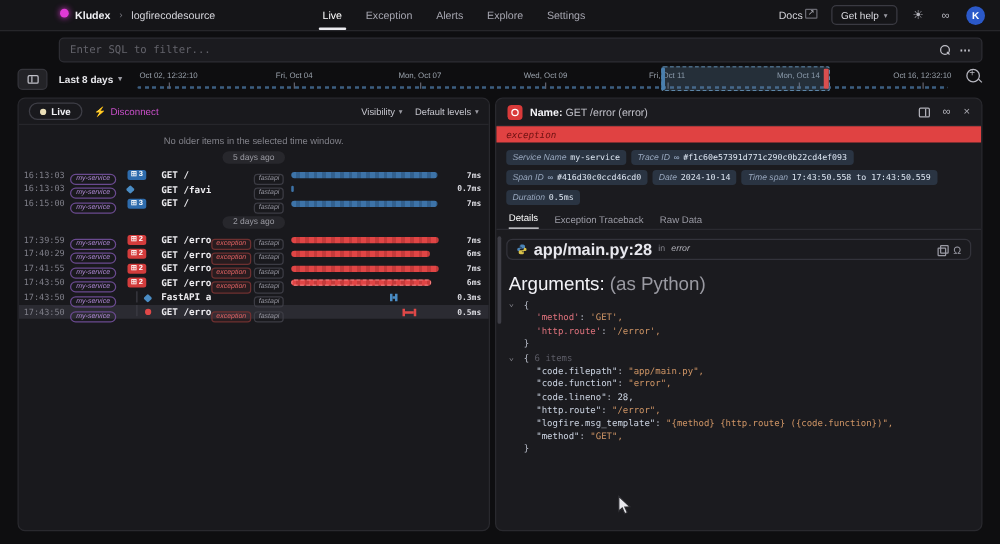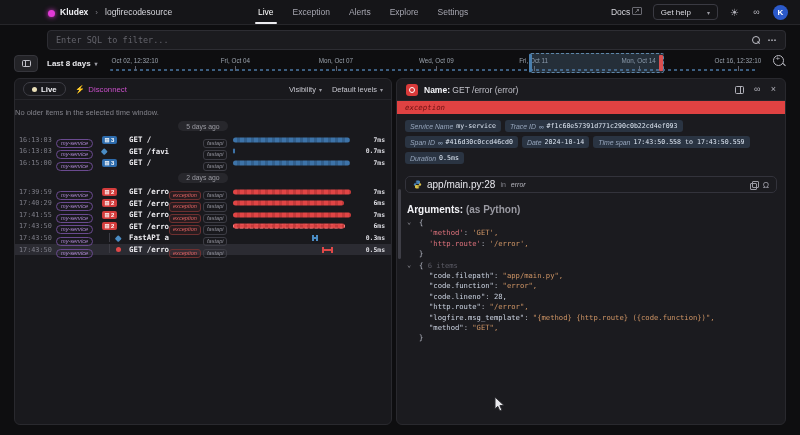--- a/index.html
+++ b/index.html
@@ -1,33 +1,33 @@
 <!DOCTYPE html>
 <html><head>
 <meta charset="utf-8">
 <style>
   *{box-sizing:border-box;margin:0;padding:0}
   html,body{width:800px;height:435px;overflow:hidden}
   body{position:relative;background:#0e0e10;font-family:"Liberation Sans",sans-serif;color:#e4e4e8;-webkit-font-smoothing:antialiased}
 
   
   .nav{position:absolute;top:0;left:0;right:0;height:25px;background:#151518;border-bottom:1px solid #26262a;display:flex;align-items:center;z-index:5}
-  .brand{display:flex;align-items:flex-end;gap:5px;margin-left:48px}
+  .brand{display:flex;align-items:flex-start;gap:5px;margin-left:48px}
   .logo-dot{width:7px;height:7px;border-radius:50%;background:#e23ad6;box-shadow:0 0 5px #e23ad6}
   .crumb-org{font-size:8.5px;font-weight:700;color:#f0f0f4}
   .crumb-sep{color:#7a7a82;font-size:8px;margin:0 2px}
   .crumb-proj{font-size:8.5px;color:#d6d6dc}
   .nav-tabs{position:absolute;left:258px;top:0;bottom:0;display:flex;gap:19px;align-items:center}
   .nav-tab{font-size:8.5px;color:#a6a6b0;height:100%;display:flex;align-items:center;position:relative;cursor:pointer}
   .nav-tab.active{color:#ffffff}
   .nav-tab.active::after{content:"";position:absolute;left:-3px;right:-3px;bottom:0;height:2px;background:#ececf0;border-radius:1px}
   .nav-right{position:absolute;right:12px;display:flex;align-items:center;gap:11px}
   .docs{font-size:8.5px;color:#d4d4da;display:flex;align-items:flex-start;gap:2px}
   .ext-glyph{font-size:6.5px;color:#b0b0b8;border:1px solid #6a6a72;border-radius:1px;padding:0 1px;line-height:6px}
-  .get-help{border:1px solid #3a3a42;border-radius:4px;padding:2.5px 7px;font-size:8px;color:#dcdce2;display:flex;gap:16px;align-items:center}
+  .get-help{border:1px solid #3a3a42;border-radius:4px;padding:2.5px 7px;font-size:8px;color:#dcdce2;display:flex;gap:4px;align-items:center}
   .chev{font-size:6px;color:#9a9aa2}
   .sun-icon{width:11px;height:11px;border-radius:50%;position:relative;color:#b4b4bc;font-size:10px;line-height:11px;text-align:center}
   .chain-icon{width:11px;height:11px;color:#b4b4bc;font-size:9px;line-height:11px;text-align:center}
   .avatar{width:15px;height:15px;border-radius:50%;background:#2b59c9;color:#fff;font-size:8px;font-weight:700;display:flex;align-items:center;justify-content:center}
 
   
   .filter-bar{position:absolute;top:30px;left:47px;right:14px;height:20px;background:#1b1b1f;border:1px solid #2d2d33;border-radius:4px;display:flex;align-items:center;padding:0 8px;gap:8px}
   .filter-input{flex:1;background:transparent;border:none;outline:none;font-family:"DejaVu Sans Mono",monospace;font-size:8.5px;color:#d0d0d6}
   .filter-input::placeholder{color:#63636b}
   .mag{width:8px;height:8px;position:relative}
@@ -59,21 +59,21 @@
 
   
   .lp-head{height:21px;display:flex;align-items:center;padding:0 8px;gap:10px;border-bottom:1px solid #26262b}
   .live-pill{display:flex;align-items:center;gap:4px;border:1px solid #3e3e46;border-radius:9px;padding:1.5px 8px;font-size:7.8px;font-weight:700;color:#f2f2f6}
   .live-dot{width:5px;height:5px;border-radius:50%;background:#eadfb8}
   .disconnect{color:#c94fc9;font-size:7.8px;display:flex;gap:3px;align-items:center}
   .lp-spacer{flex:1}
   .lp-dd{font-size:7.5px;color:#c6c6ce;display:flex;gap:3px;align-items:center}
 
   
-  .empty-msg{font-size:7.5px;color:#82828a;padding-top:8px}
+  .empty-msg{text-align:center;font-size:7.5px;color:#82828a;padding-top:8px}
   .divider-pill{display:block;margin:4px auto 3px;width:fit-content;background:#27272c;color:#9a9aa2;font-size:6.8px;padding:1.5px 8px;border-radius:8px}
   .row{display:flex;align-items:center;height:11.6px;padding-left:4px;cursor:pointer}
   .row.selected{background:#2b2b32}
   .c-time{width:37px;flex:none;font-family:"DejaVu Sans Mono",monospace;font-size:6.8px;color:#7e7e88}
   .c-svc{width:46px;flex:none}
   .svc-pill{display:inline-block;border:1px solid #6a4a8f;color:#b28ad8;font-size:5.6px;font-style:italic;border-radius:6px;padding:0 4px;line-height:7px}
   .c-badge{width:27px;flex:none;display:flex;align-items:center;position:relative}
   .count-badge{display:inline-flex;align-items:center;gap:1.5px;border-radius:2px;padding:0 2.5px;font-size:6px;font-weight:700;color:#fff;height:8px;line-height:8px}
   .count-badge.blue{background:#2e6cad}
   .count-badge.red{background:#d33c3c}
@@ -109,29 +109,29 @@
   .banner{height:13px;background:#e04242;color:#6e1212;font-size:7.4px;font-style:italic;display:flex;align-items:center;padding:0 8px;font-family:"DejaVu Sans Mono",monospace}
   .meta{display:flex;flex-wrap:wrap;gap:4px 4px;padding:6px 8px 5px}
   .pill{background:#2a3442;border-radius:3px;padding:2px 5px;font-size:6.9px;display:flex;gap:3px;align-items:center}
   .pill .lab{font-style:italic;color:#96a5bb}
   .pill .val{color:#dde6f2;font-family:"DejaVu Sans Mono",monospace;font-size:6.6px}
   .link-glyph{color:#8fa0b8;font-size:6.5px;font-weight:700}
   .sp-tabs{display:flex;gap:13px;padding:2px 10px 0;border-bottom:1px solid #2a2a30;height:15px;align-items:flex-end}
   .sp-tab{font-size:7.7px;color:#9c9ca6;padding-bottom:3px;cursor:pointer}
   .sp-tab.active{color:#fff;border-bottom:1.5px solid #ececf0}
   .code-loc{margin:7px 8px 4px;border:1px solid #33333b;border-radius:5px;height:17px;display:flex;align-items:center;padding:0 7px;gap:5px}
-  .file{font-size:10px;color:#e8e8ee;font-weight:400}
+  .file{font-size:13px;color:#e8e8ee;font-weight:700}
   .in-w{font-size:7px;color:#84848c}
   .fn{font-size:7px;color:#b4b4bc;font-style:italic}
   .cl-spacer{flex:1}
   .copy-icon{width:8px;height:8px;position:relative}
   .copy-icon::before{content:"";position:absolute;left:0;top:2px;width:5px;height:5px;border:1px solid #9a9aa4;border-radius:1px;background:#1b1b1f}
   .copy-icon::after{content:"";position:absolute;left:2.5px;top:0;width:5px;height:5px;border:1px solid #9a9aa4;border-radius:1px}
   .omega-icon{font-size:8.5px;color:#9a9aa4;line-height:8px}
-  .sec-head{padding:7px 10px 2px;font-size:10px;font-weight:700;color:#f2f2f6}
+  .sec-head{padding:7px 10px 2px;font-size:15px;font-weight:400;color:#f2f2f6}
   .sec-sub{color:#9a9aa2}
   .codeblock{position:relative;margin:1px 10px 0;padding-left:12px;font-family:"DejaVu Sans Mono",monospace;font-size:7.2px;line-height:10.4px;color:#c6ccd8}
   .cb-toggle{position:absolute;left:0;top:-1px;color:#8a8a92;font-size:7px}
   .cline{white-space:pre}
   .cline .ind{display:inline-block;width:10px}
   .k-py{color:#e0737d}
   .vv{color:#cf9565}
   .kk{color:#ccd4e2}
   .v-num{color:#ccd4e2}
   .punc{color:#b8bcc8}
@@ -438,20 +438,25 @@
     <span class="pill">
         <span class="lab">Time span</span>
         <span class="val">17:43:50.558 to 17:43:50.559</span>
       </span>
     <span class="pill">
         <span class="lab">Duration</span>
         <span class="val">0.5ms</span>
       </span>
   </div>
 
+  <div class="sp-tabs">
+    <span class="sp-tab active">Details</span>
+    <span class="sp-tab">Exception Traceback</span>
+    <span class="sp-tab">Raw Data</span>
+  </div>
 
   <div class="code-loc">
     <svg width="9" height="9" viewBox="0 0 16 16">
         <path d="M8 1c-2 0-3 .8-3 2.2V5h3v.6H3.8C2.3 5.6 1.4 6.6 1.4 8s.9 2.4 2.4 2.4H5V9c0-1.3 1.1-2.1 2.4-2.1h3.2c1.1 0 1.9-.9 1.9-2V3.2C12.5 1.8 10.9 1 8 1zM6.3 2.6a.6.6 0 110 1.2.6.6 0 010-1.2z" fill="#4a84b8"></path>
         <path d="M8 15c2 0 3-.8 3-2.2V11H8v-.6h4.2c1.5 0 2.4-1 2.4-2.4s-.9-2.4-2.4-2.4H11V7c0 1.3-1.1 2.1-2.4 2.1H5.4c-1.1 0-1.9.9-1.9 2v1.7C3.5 14.2 5.1 15 8 15zm1.7-1.6a.6.6 0 110-1.2.6.6 0 010 1.2z" fill="#d9c24a"></path>
       </svg>
     <span class="file">app/main.py:28</span>
     <span class="in-w">in</span>
     <span class="fn">error</span>
     <span class="cl-spacer"></span>

